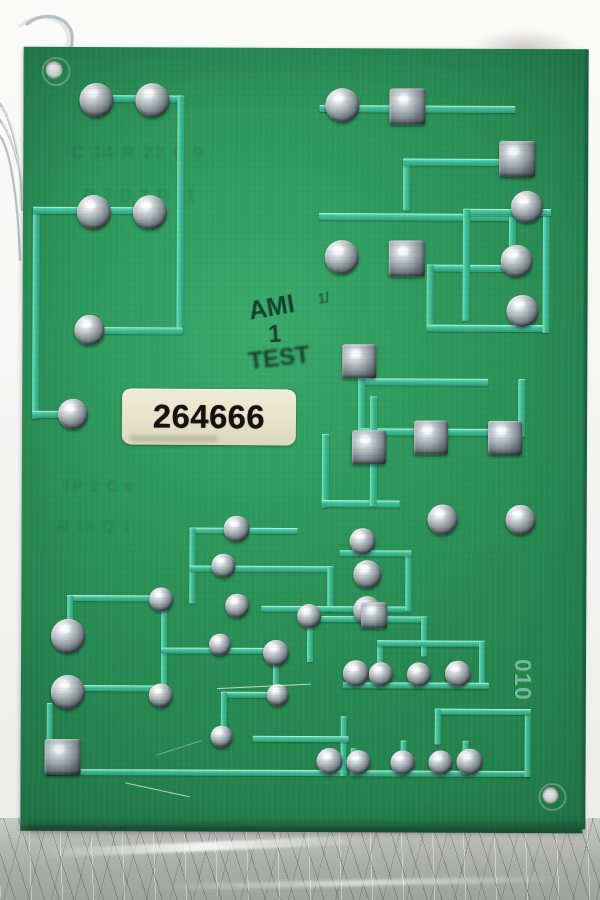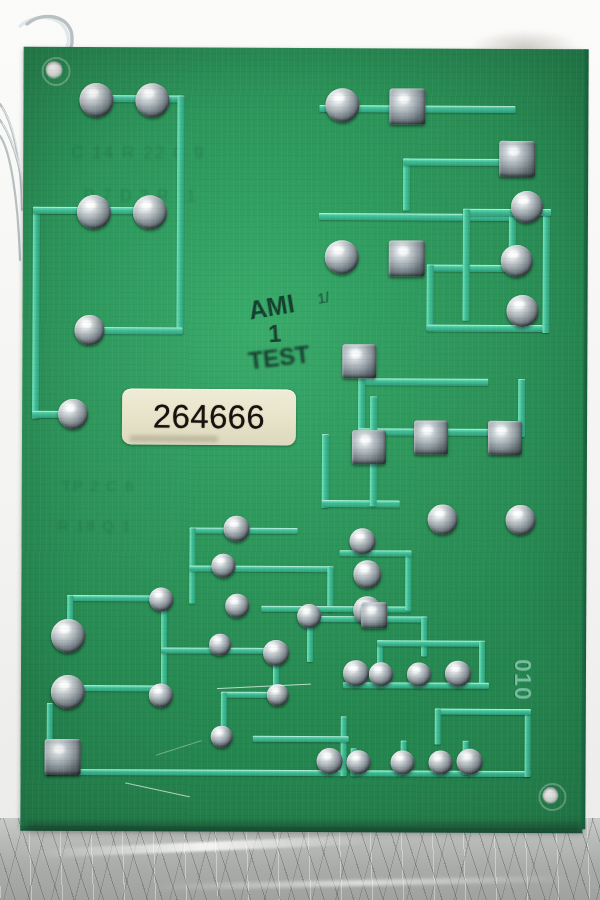--- a/index.html
+++ b/index.html
@@ -194,21 +194,21 @@
     background: linear-gradient(180deg, #efecd6 0%, #e7e3c9 55%, #dcd8bd 100%);
     border-radius: 9px;
     box-shadow: 0 1px 3px rgba(0,0,0,.38), inset 0 1px 0 rgba(255,255,255,.7);
     display: flex;
     align-items: center;
     justify-content: center;
     transform: rotate(0.4deg);
   }
   .label-text {
     font-family: "Liberation Sans", sans-serif;
-    font-weight: normal;
+    font-weight: bold;
     font-size: 33px;
     letter-spacing: .01em;
     color: #16130e;
     text-shadow: 0 0 1.1px rgba(0,0,0,.6);
   }
   .label-smudge {
     position: absolute; left: 8px; bottom: 3px;
     width: 88px; height: 6px;
     background: rgba(120,115,90,.35);
     filter: blur(2px);

